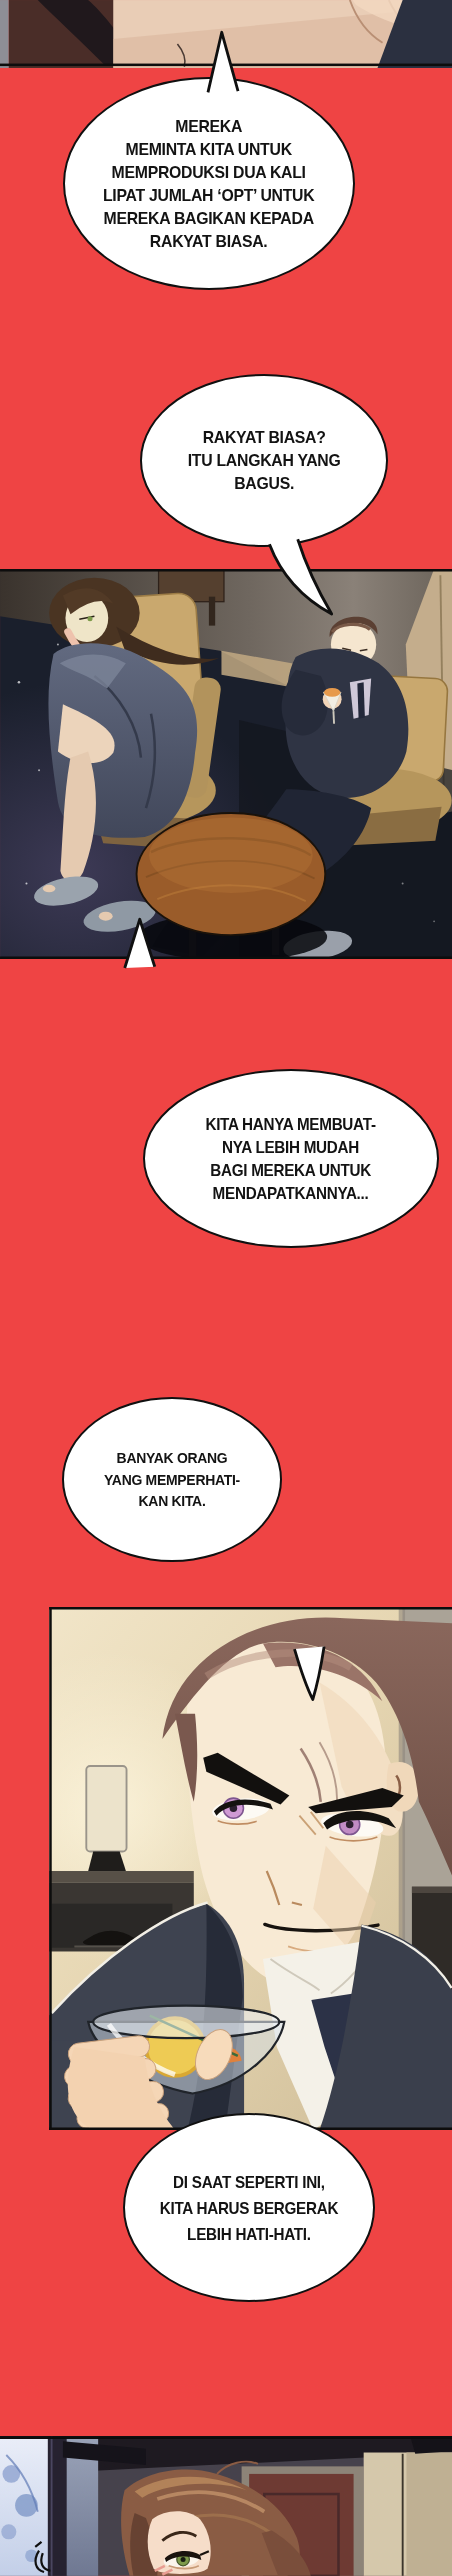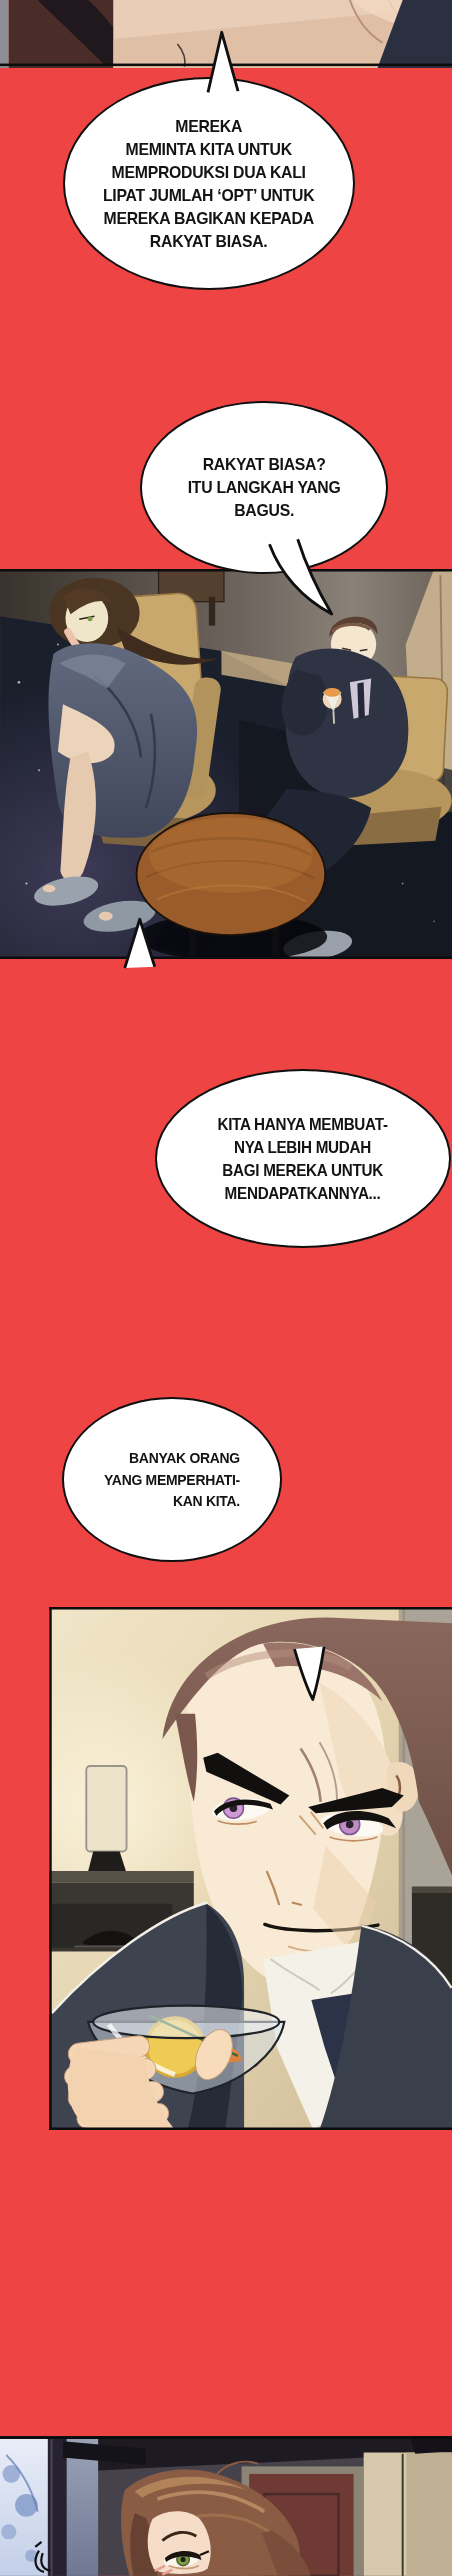--- a/index.html
+++ b/index.html
@@ -320,51 +320,58 @@
       <div class="line">MEMPRODUKSI DUA KALI</div>
       <div class="line">LIPAT JUMLAH ‘OPT’ UNTUK</div>
       <div class="line">MEREKA BAGIKAN KEPADA</div>
       <div class="line">RAKYAT BIASA.</div>
     </div>
   </div>
   <svg class="tail" style="left:189px;top:26.4px" width="63" height="72" viewBox="0 0 100 115">
     <path d="M30,106 L52,10 L78,104" fill="#ffffff" stroke="#101010" stroke-width="4.5" stroke-linejoin="round"></path>
   </svg>
 
-  <div class="bubble b2" style="left:140px;top:401px;width:248px;height:173px;justify-content:center;">
+  <div class="bubble b2" style="left:140px;top:374px;width:248px;height:173px;justify-content:center;">
     <div class="lines">
       <div class="line">RAKYAT BIASA?</div>
       <div class="line">ITU LANGKAH YANG</div>
       <div class="line">BAGUS.</div>
     </div>
   </div>
   <svg class="tail" style="left:255px;top:533px" width="88" height="88" viewBox="0 0 140 140">
     <path d="M23,18 C42,68 78,105 122,129 C98,88 80,48 68,10" fill="#ffffff" stroke="#101010" stroke-width="4.5" stroke-linejoin="round"></path>
   </svg>
 
   <svg class="tail" style="left:112px;top:913px;z-index:6" width="58" height="60" viewBox="0 0 92 96">
     <path d="M20,88 L44,10 L68,86" fill="#ffffff" stroke="#101010" stroke-width="4.5" stroke-linejoin="round"></path>
   </svg>
 
-  <div class="bubble b4" style="left:155px;top:1069px;width:296px;height:179px;z-index:7">
+  <div class="bubble b4" style="left:143px;top:1069px;width:296px;height:179px;z-index:7">
     <div class="lines">
       <div class="line">KITA HANYA MEMBUAT-</div>
       <div class="line">NYA LEBIH MUDAH</div>
       <div class="line">BAGI MEREKA UNTUK</div>
       <div class="line">MENDAPATKANNYA...</div>
     </div>
   </div>
 
-  <div class="bubble b5" style="left:62px;top:1397px;width:220px;height:165px;text-align:right;">
+  <div class="bubble b5" style="left:62px;top:1397px;width:220px;height:165px;">
     <div class="lines">
       <div class="line">BANYAK ORANG</div>
       <div class="line">YANG MEMPERHATI-</div>
       <div class="line">KAN KITA.</div>
     </div>
   </div>
 
   <svg class="tail" style="left:283px;top:1634px;z-index:8" width="57" height="68" viewBox="0 0 90 108">
     <path d="M18,24 C28,58 38,86 47,104 C55,78 61,46 65,20" fill="#ffffff" stroke="#101010" stroke-width="4.5" stroke-linejoin="round"></path>
   </svg>
 
+  <div class="bubble b7" style="left:123px;top:2113px;width:252px;height:189px;">
+    <div class="lines">
+      <div class="line">DI SAAT SEPERTI INI,</div>
+      <div class="line">KITA HARUS BERGERAK</div>
+      <div class="line">LEBIH HATI-HATI.</div>
+    </div>
+  </div>
 
 </div>
 
 
 </body></html>

